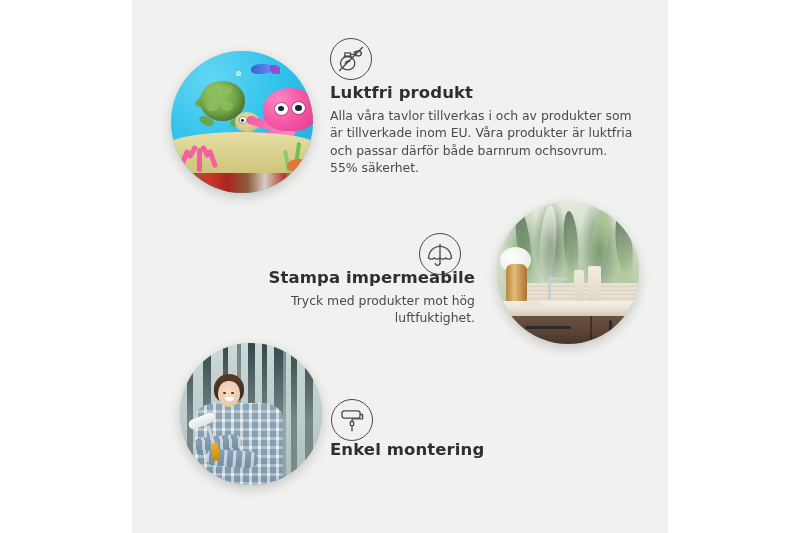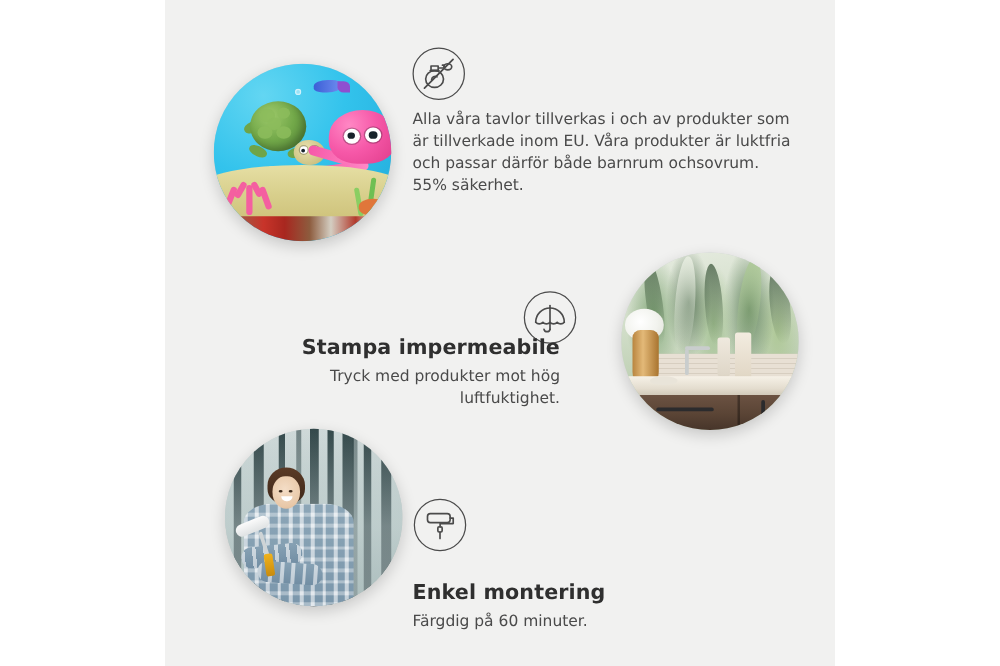--- a/index.html
+++ b/index.html
@@ -265,22 +265,22 @@
     line-height: 1.25;
   }
   .feat-body {
     font-size: 12.4px;
     color: #4a4a4a;
     line-height: 1.42;
     margin: 3px 0 0 0;
   }
 
   #block-1 { position:absolute; left:330px; top:83px; width:305px; text-align:left; }
-  #block-2 { position:absolute; left:198px; top:268px; width:250px; text-align:right; }
-  #block-3 { position:absolute; left:330px; top:440px; width:260px; text-align:left;margin-top:24px; }
+  #block-2 { position:absolute; left:225px; top:268px; width:250px; text-align:right; }
+  #block-3 { position:absolute; left:330px; top:440px; width:260px; text-align:left; }
 
   #icon-1 { left:330px; top:38px; }
   #icon-2 { left:419px; top:233px; }
   #icon-3 { left:331px; top:399px; }
 </style>
 </head>
 <body>
 
 <div id="page">
 
@@ -434,26 +434,26 @@
   <div class="icon-circle" id="icon-3">
     <svg viewBox="0 0 42 42" fill="none" stroke="#4b4b4b" stroke-width="1.4" stroke-linecap="round" stroke-linejoin="round">
       <rect x="10.5" y="11.5" width="19" height="7.5" rx="2.4"></rect>
       <path d="M29.5 15.2 h2.6 v4.6 h-11 v3"></path>
       <rect x="19.2" y="22.5" width="3.6" height="4.4" rx="1"></rect>
       <path d="M21 26.9 v5.4"></path>
     </svg>
   </div>
 
   <div id="block-1">
+    <div class="feat-title">Luktfri produkt</div>
     <p class="feat-body">Alla våra tavlor tillverkas i och av produkter som är tillverkade inom EU. Våra produkter är luktfria och passar därför både barnrum ochsovrum. 55% säkerhet.</p>
   </div>
 
   <div id="block-2">
     <div class="feat-title">Stampa impermeabile</div>
     <p class="feat-body">Tryck med produkter mot hög luftfuktighet.</p>
   </div>
 
   <div id="block-3">
     <div class="feat-title">Enkel montering</div>
-    <p class="feat-body">Färgdig på 60 minuter.</p>
   </div>
 
 </div>
 
 </body></html>

